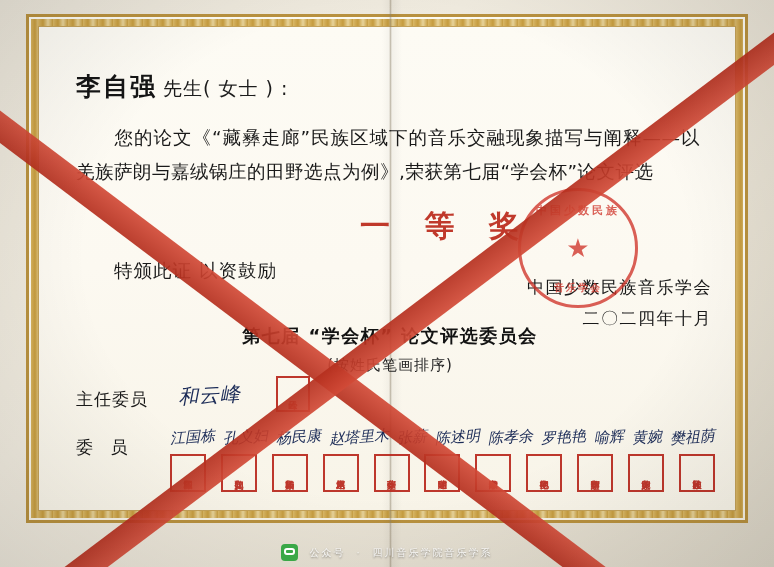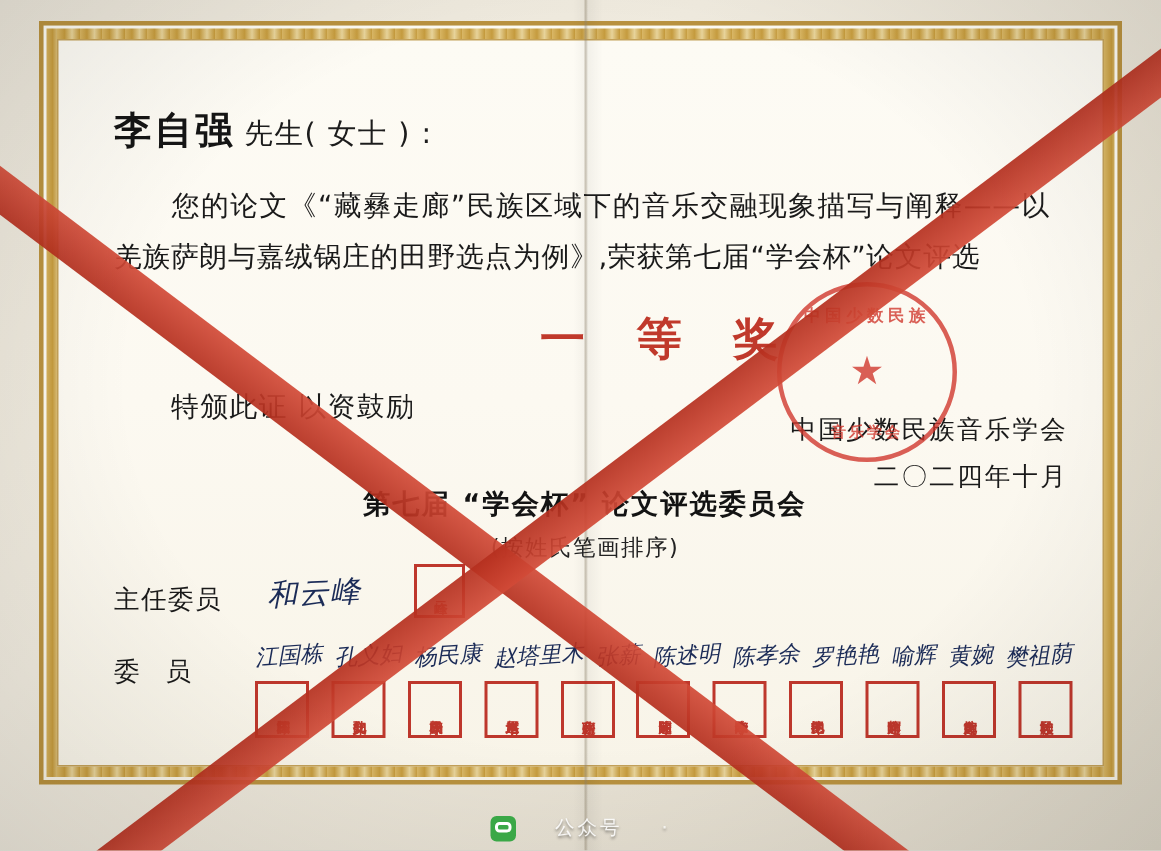--- a/index.html
+++ b/index.html
@@ -313,28 +313,28 @@
     font-family: "DejaVu Serif", "Liberation Serif", serif;
     font-weight: 700;
   }
 
   
   .watermark {
     position: absolute;
     left: 0; bottom: 6px;
     width: 774px;
     text-align: center;
-    font-size: 13px;
+    font-size: 10px;
     color: rgba(255,255,255,0.88);
     text-shadow: 0 1px 2px rgba(0,0,0,0.45);
     letter-spacing: 2px;
     display: flex;
     align-items: center;
     justify-content: center;
-    gap: 26px;
+    gap: 11px;
   }
   .wm-icon {
     display: inline-block;
     width: 17px; height: 17px;
     border-radius: 4px;
     background: #3aa847;
     position: relative;
   }
   .wm-icon::after {
     content: "";
@@ -434,15 +434,16 @@
 
   <div class="strap strap-a"></div>
   <div class="strap strap-b"></div>
 
   <div class="vignette"></div>
 
   <div class="watermark">
     <span class="wm-icon"></span>
     <span>公众号</span>
     <span class="wm-sep">·</span>
+    <span>四川音乐学院音乐学系</span>
   </div>
 
 </div>
 
 </body></html>

